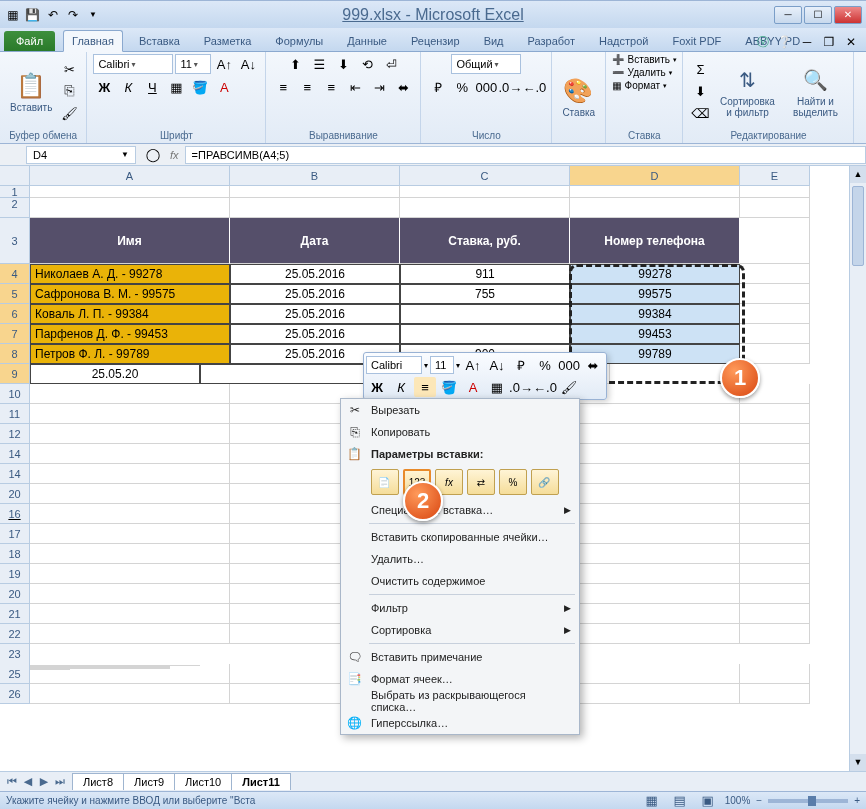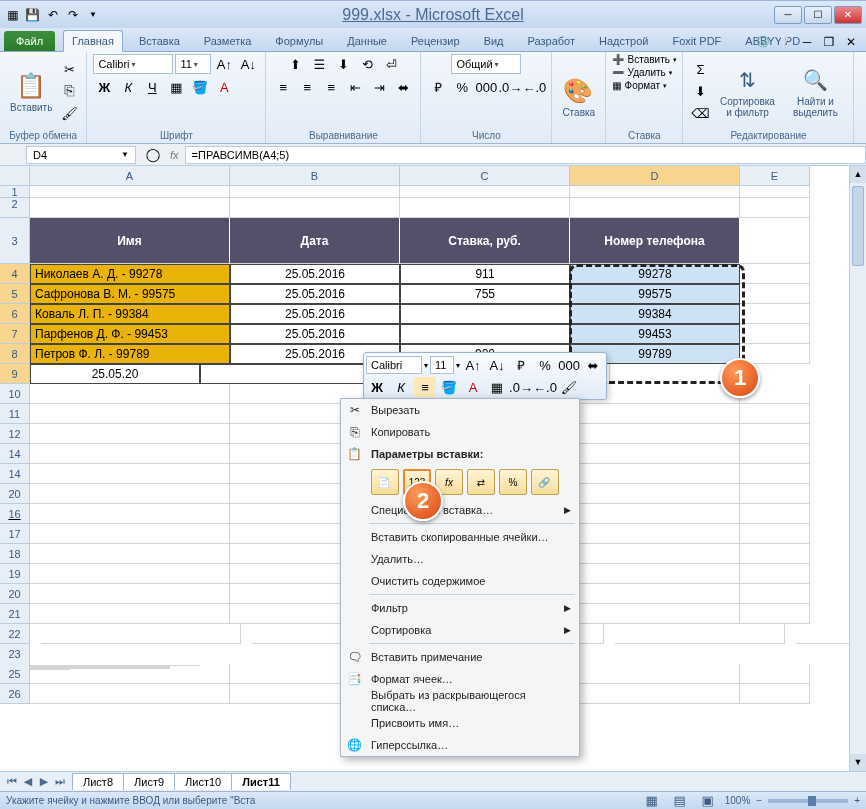--- a/index.html
+++ b/index.html
@@ -463,21 +463,21 @@
   <div class="cell cE"></div>
       </div>
       <div class="row" style="height: 20px;">
         <div class="rownum" style="line-height:20px">21</div>
   <div class="cell cA"></div>
   <div class="cell cB"></div>
   <div class="cell cC"></div>
   <div class="cell cD"></div>
   <div class="cell cE"></div>
       </div>
-      <div class="row" style="height: 20px; justify-content: space-between;">
+      <div class="row" style="height: 20px;">
         <div class="rownum" style="line-height:20px">22</div>
   <div class="cell cA"></div>
   <div class="cell cB"></div>
   <div class="cell cC"></div>
   <div class="cell cD"></div>
   <div class="cell cE"></div>
       </div>
       <div class="row" style="height: 20px; flex-direction: column;">
         <div class="rownum" style="line-height:20px">23</div>
   <div class="cell cA"></div>
@@ -596,23 +596,20 @@
       <span>Вставить примечание</span>
     </div>
   <div class="ctx-item">
       <span class="ci-ico">📑</span>
       <span>Формат ячеек…</span>
     </div>
   <div class="ctx-item">
       <span>Выбрать из раскрывающегося списка…</span>
     </div>
   <div class="ctx-item">
-      <span>Присвоить имя…</span>
-    </div>
-  <div class="ctx-item">
       <span class="ci-ico">🌐</span>
       <span>Гиперссылка…</span>
     </div>
 </div>
 <div class="callout" style="left:403px; top:481px">
     <span>2</span>
   </div>
 
 <div class="vscroll">
   <div class="arr">▲</div>

